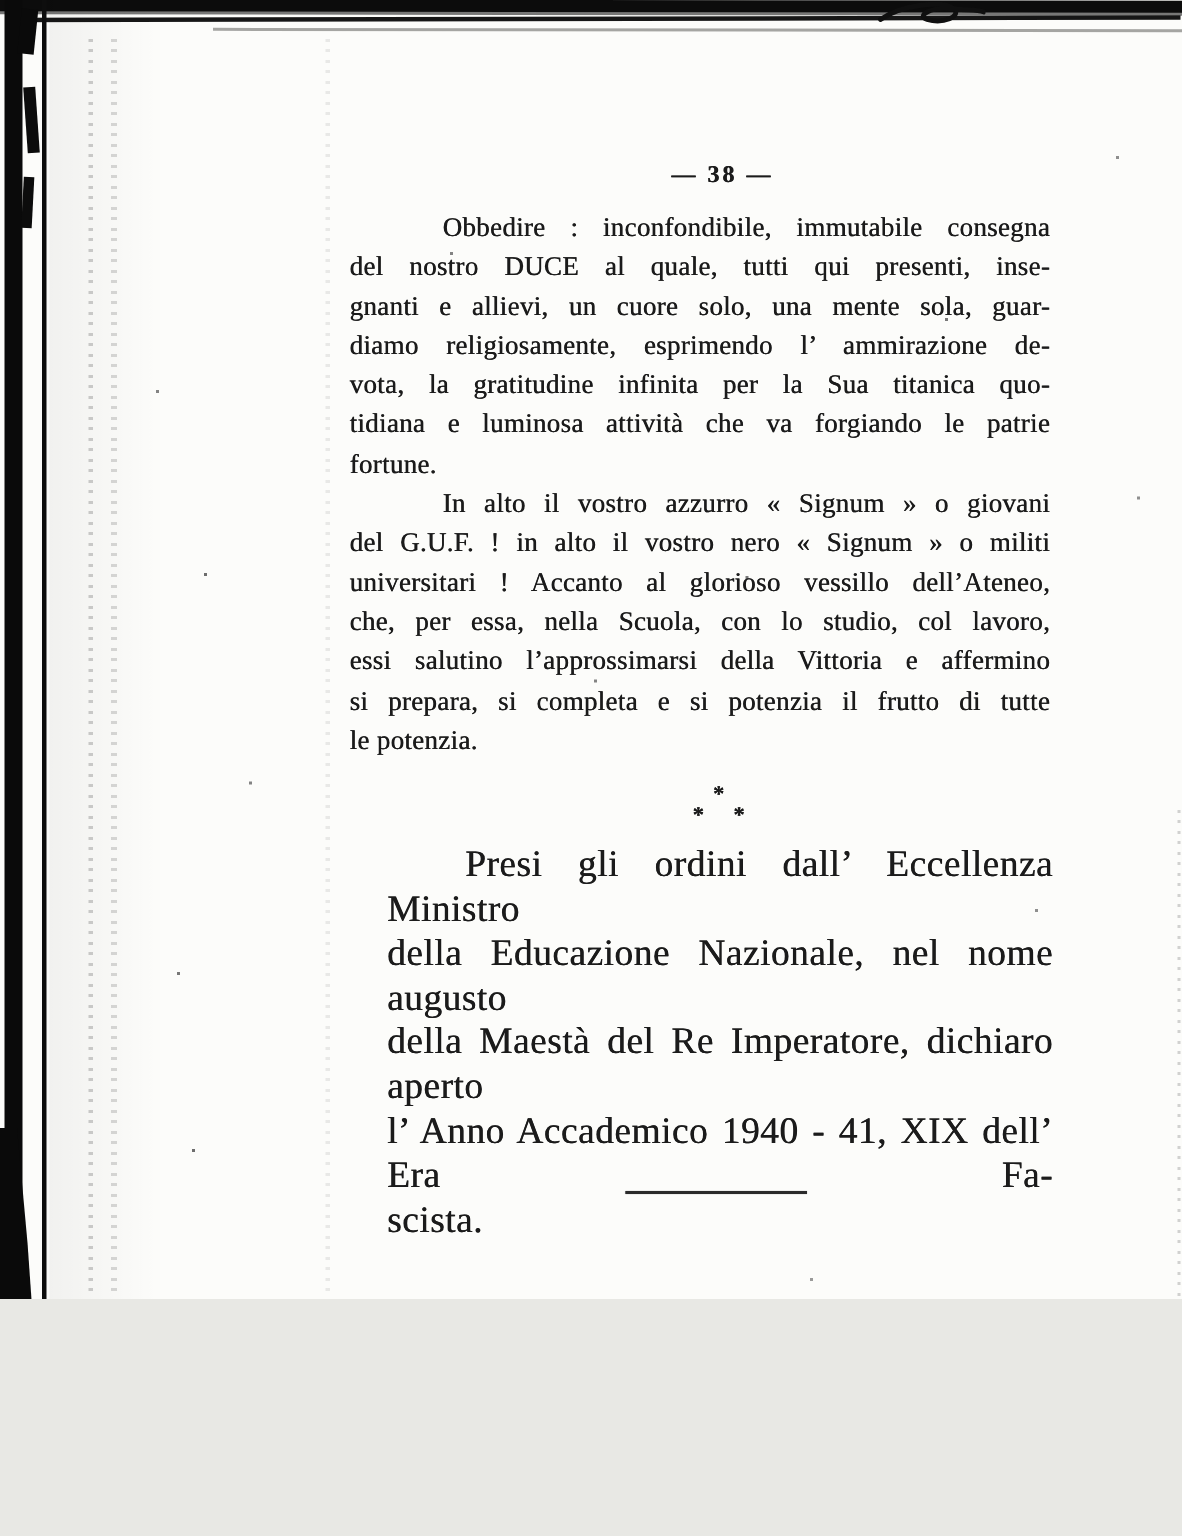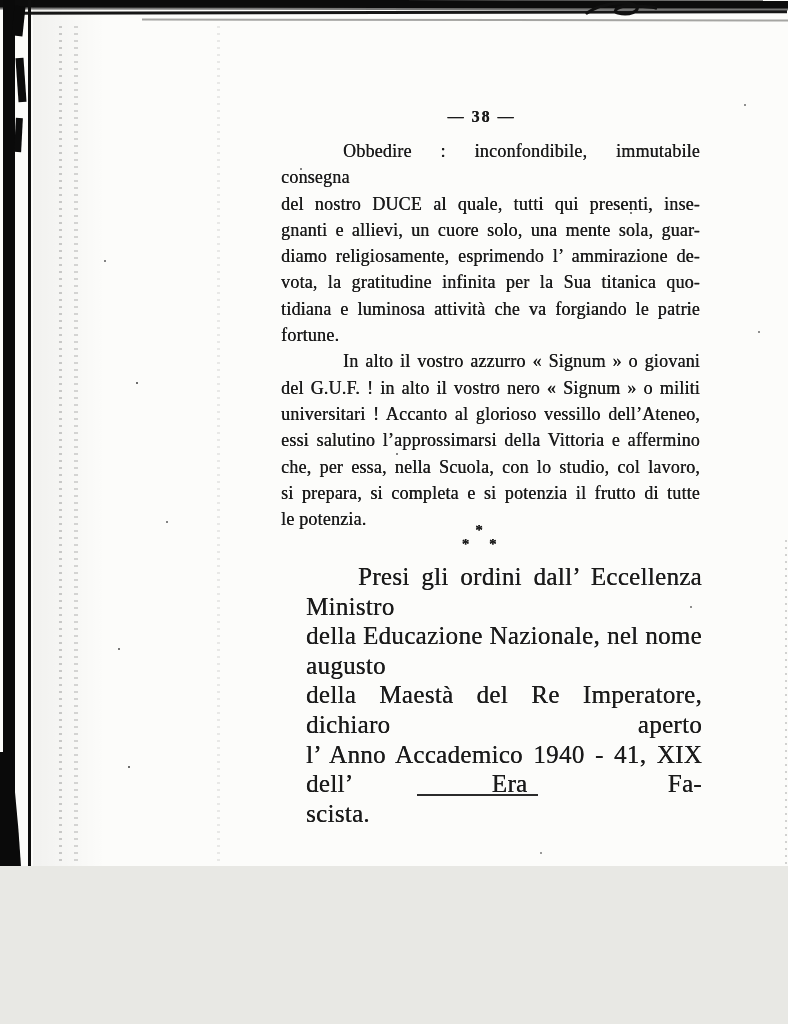--- a/index.html
+++ b/index.html
@@ -40,21 +40,21 @@
       300px 168px 0 #444, 136px 382px 0 #222, 166px 521px 0 #444, 128px 766px 0 #222,
       383px 962px 0 #444, 690px 606px 0 #555, 744px 104px 0 #555, 540px 852px 0 #666,
       262px 902px 0 #555, 462px 941px 0 #666, 104px 260px 0 #444, 118px 648px 0 #333; }
   
   .page-num { position:absolute; left:233px; top:108px; width:467px; text-align:center;
     text-indent:30px; font-size:16px; letter-spacing:2px; font-weight:bold;
     text-shadow:.3px 0 currentColor; }
   .text-main { position:absolute; left:233px; top:138px; width:467px;
     font-size:18px; line-height:26.3px; letter-spacing:.2px;
     text-shadow:.3px 0 currentColor; }
-  .tl { text-align:justify; text-align-last:justify; white-space:normal;margin-left:48px; }
+  .tl { text-align:justify; text-align-last:justify; white-space:normal; }
   .tl.end { text-align-last:left; }
   .tl.ind { text-indent:62px; }
   .asterism { position:absolute; left:233px; top:523px; width:492px; text-align:center;
     font-size:15px; line-height:14px; font-weight:bold; text-shadow:.3px 0 currentColor; }
   .asterism .row2 { letter-spacing:8px; text-indent:8px; }
   .text-italic { position:absolute; left:258px; top:562px; width:444px;
     font-size:25px; line-height:29.6px; letter-spacing:.3px;
     text-shadow:.25px 0 currentColor; }
   .text-italic .tl.ind { text-indent:52px; }
   .closing-rule { position:absolute; left:417px; top:794px; width:121px; height:2px; background:#2b2b2b;
@@ -90,22 +90,22 @@
     <div class="tl ind">Obbedire : inconfondibile, immutabile consegna</div>
     <div class="tl">del nostro DUCE al quale, tutti qui presenti, inse-</div>
     <div class="tl">gnanti e allievi, un cuore solo, una mente sola, guar-</div>
     <div class="tl">diamo religiosamente, esprimendo l’ ammirazione de-</div>
     <div class="tl">vota, la gratitudine infinita per la Sua titanica quo-</div>
     <div class="tl">tidiana e luminosa attività che va forgiando le patrie</div>
     <div class="tl end">fortune.</div>
     <div class="tl ind">In alto il vostro azzurro « Signum » o giovani</div>
     <div class="tl">del G.U.F. ! in alto il vostro nero « Signum » o militi</div>
     <div class="tl">universitari ! Accanto al glorioso vessillo dell’Ateneo,</div>
+    <div class="tl">che, per essa, nella Scuola, con lo studio, col lavoro,</div>
     <div class="tl">essi salutino l’approssimarsi della Vittoria e affermino</div>
-    <div class="tl">che, per essa, nella Scuola, con lo studio, col lavoro,</div>
     <div class="tl">si prepara, si completa e si potenzia il frutto di tutte</div>
     <div class="tl end">le potenzia.</div>
   </div>
 
   <div class="asterism">
     <div class="row1">*</div>
     <div class="row2">* *</div>
   </div>
 
   <div class="text-italic">

